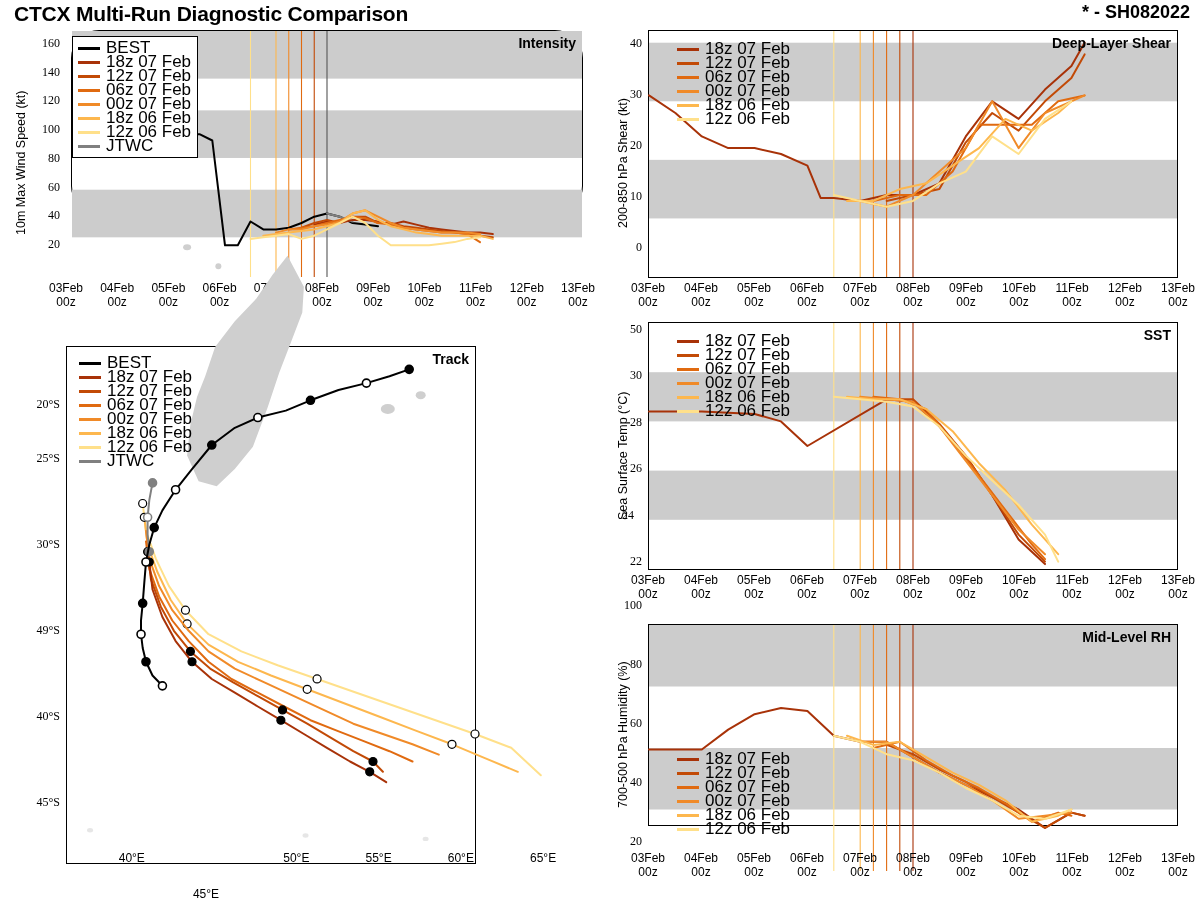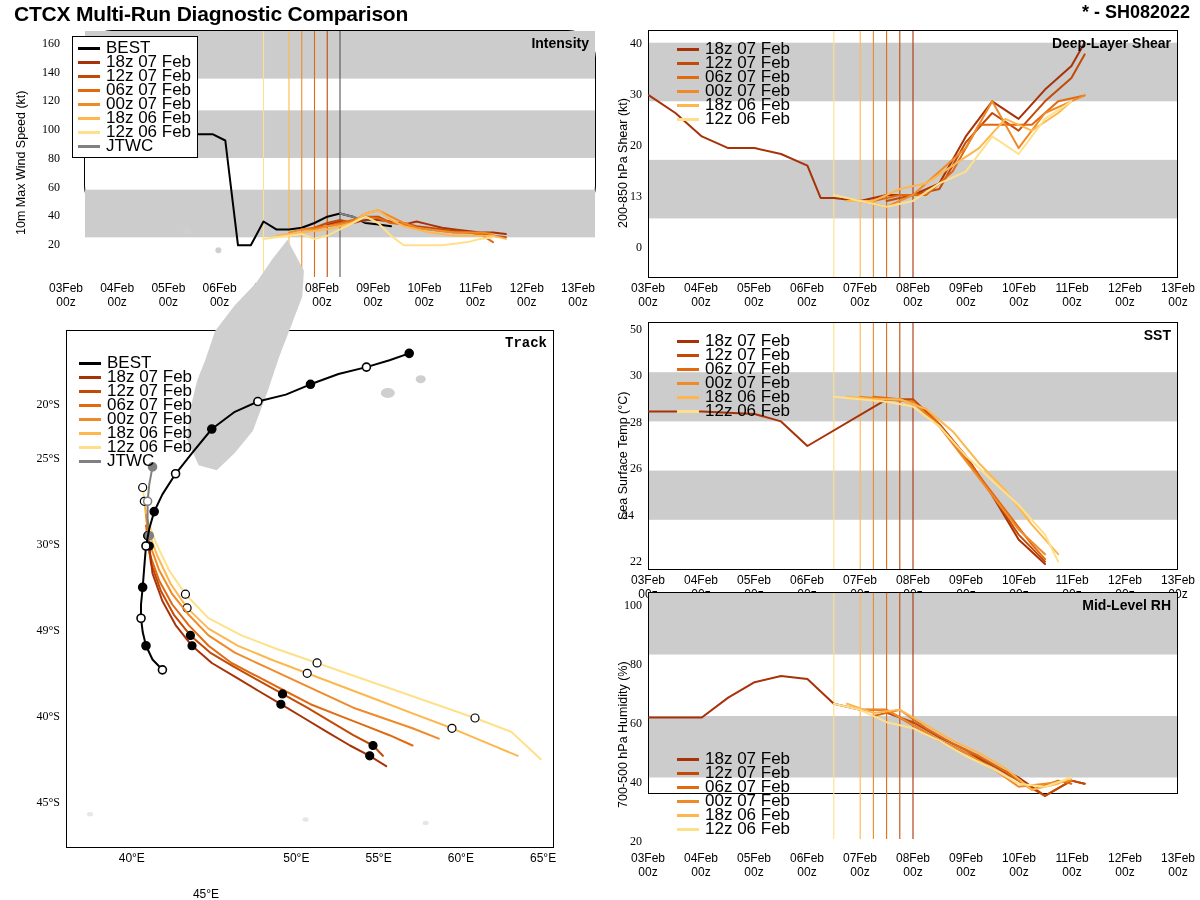--- a/index.html
+++ b/index.html
@@ -22,21 +22,21 @@
   .gline{fill:none;stroke-width:2;stroke-linejoin:round;stroke-linecap:round;}
   .logo{position:absolute;left:8px;bottom:4px;}
   .cira-text{font-family:"Liberation Sans",sans-serif;font-weight:bold;font-style:italic;}
 </style>
 </head>
 <body>
 
 <div class="title">CTCX Multi-Run Diagnostic Comparison</div>
 <div class="stormid">* - SH082022</div>
 
-<div class="panel" id="p-int" style="left:84px;top:30px;width:512px;height:184px;border-radius:28px;">
+<div class="panel" id="p-int" style="left:71px;top:30px;width:512px;height:184px;border-radius:28px;">
   <div class="panel-label">Intensity</div>
   <svg id="svg-int" width="510" height="246" viewBox="0 0 510 246">
       <rect x="0" y="158.70967741935482" width="510" height="47.61290322580646" class="band"></rect>
       <rect x="0" y="79.35483870967744" width="510" height="47.612903225806434" class="band"></rect>
       <rect x="0" y="0" width="510" height="47.61290322580646" class="band"></rect>
       <line x1="178.5" y1="0" x2="178.5" y2="246" stroke="#ffe08a" stroke-width="1.1" class="vline"></line>
       <line x1="204" y1="0" x2="204" y2="246" stroke="#fdb74e" stroke-width="1.1" class="vline"></line>
       <line x1="216.75" y1="0" x2="216.75" y2="246" stroke="#f08a28" stroke-width="1.1" class="vline"></line>
       <line x1="229.5" y1="0" x2="229.5" y2="246" stroke="#e06a10" stroke-width="1.1" class="vline"></line>
       <line x1="242.25" y1="0" x2="242.25" y2="246" stroke="#c24a06" stroke-width="1.1" class="vline"></line>
@@ -127,21 +127,21 @@
       <path d="M211.2 169.9 L237.6 175.7 L264.0 164.0 L290.4 140.6 L316.8 117.1 L343.2 70.3 L369.6 117.1 L396.0 82.0 L422.4 70.3 L435.6 64.4 " class="gline" stroke="#f08a28" stroke-width="2"></path>
       <path d="M198.0 169.9 L224.4 169.9 L250.8 158.1 L277.2 152.3 L303.6 134.7 L330.0 117.1 L356.4 87.9 L382.8 99.6 L409.2 82.0 L422.4 70.3 " class="gline" stroke="#fdb74e" stroke-width="2"></path>
       <path d="M184.8 164.0 L211.2 169.9 L237.6 175.7 L264.0 169.9 L290.4 152.3 L316.8 140.6 L343.2 105.4 L369.6 123.0 L396.0 87.9 L422.4 70.3 " class="gline" stroke="#ffe08a" stroke-width="2"></path>
     </svg>
 </div>
 <div class="axis-title" style="left:616px;top:228px;transform:rotate(-90deg);">200-850 hPa Shear (kt)</div>
 <div id="shr-yticks">
     <div class="ytick" style="left: 600px; top: 36px; width: 42px;">40</div>
     <div class="ytick" style="left: 600px; top: 87px; width: 42px;">30</div>
     <div class="ytick" style="left: 600px; top: 138px; width: 42px;">20</div>
-    <div class="ytick" style="left: 600px; top: 189px; width: 42px;">13</div>
+    <div class="ytick" style="left: 600px; top: 189px; width: 42px;">10</div>
     <div class="ytick" style="left: 600px; top: 240px; width: 42px;">0</div>
   </div>
 <div id="shr-xticks">
     <div class="xtick" style="left: 622px; top: 282px; width: 52px;">03Feb<br>00z</div>
     <div class="xtick" style="left: 675px; top: 282px; width: 52px;">04Feb<br>00z</div>
     <div class="xtick" style="left: 728px; top: 282px; width: 52px;">05Feb<br>00z</div>
     <div class="xtick" style="left: 781px; top: 282px; width: 52px;">06Feb<br>00z</div>
     <div class="xtick" style="left: 834px; top: 282px; width: 52px;">07Feb<br>00z</div>
     <div class="xtick" style="left: 887px; top: 282px; width: 52px;">08Feb<br>00z</div>
     <div class="xtick" style="left: 940px; top: 282px; width: 52px;">09Feb<br>00z</div>
@@ -170,21 +170,21 @@
     <div class="lrow">
       <div class="lswatch" style="background: rgb(253, 183, 78);"></div>
       <div class="llabel">18z 06 Feb</div>
     </div>
     <div class="lrow">
       <div class="lswatch" style="background: rgb(255, 224, 138);"></div>
       <div class="llabel">12z 06 Feb</div>
     </div>
   </div>
 
-<div class="panel" id="p-trk" style="left:66px;top:330px;width:488px;height:518px;font-family:Liberation Mono, monospace;">
+<div class="panel" id="p-trk" style="left:66px;top:346px;width:410px;height:518px;">
   <div class="panel-label">Track</div>
   <svg id="svg-trk" width="510" height="516" viewBox="0 0 510 516">
       <path d="M 220.5 -91.2 L 236.9 -60.2 L 235.3 -34.4 L 225.4 -8.6 L 212.2 25.8 L 200.7 60.2 L 185.9 99.8 L 167.8 122.1 L 149.7 139.3 L 131.6 134.2 L 120.1 108.4 L 123.4 77.4 L 130.0 49.9 L 138.2 29.2 L 148.1 0.0 L 167.8 -25.8 L 189.2 -48.2 L 205.6 -72.2 L 220.5 -91.2 Z" fill="#cfcfcf" stroke="none"></path>
       <ellipse cx="320.80645161290323" cy="61.920000000000016" rx="7" ry="5" fill="#cfcfcf"></ellipse>
       <ellipse cx="353.7096774193549" cy="48.160000000000025" rx="5" ry="4" fill="#cfcfcf"></ellipse>
       <ellipse cx="120.09677419354834" cy="-99.75999999999988" rx="4" ry="3" fill="#cfcfcf"></ellipse>
       <ellipse cx="151.35483870967747" cy="-80.84000000000003" rx="3" ry="3" fill="#cfcfcf"></ellipse>
       <ellipse cx="23.032258064516107" cy="483.32000000000005" rx="3" ry="2.2" fill="#e6e6e6"></ellipse>
       <ellipse cx="238.54838709677418" cy="488.47999999999996" rx="3" ry="2.2" fill="#e6e6e6"></ellipse>
       <ellipse cx="358.64516129032256" cy="491.92" rx="3" ry="2.2" fill="#e6e6e6"></ellipse>
@@ -341,21 +341,21 @@
     <div class="lrow">
       <div class="lswatch" style="background: rgb(253, 183, 78);"></div>
       <div class="llabel">18z 06 Feb</div>
     </div>
     <div class="lrow">
       <div class="lswatch" style="background: rgb(255, 224, 138);"></div>
       <div class="llabel">12z 06 Feb</div>
     </div>
   </div>
 
-<div class="panel" id="p-rh" style="left:648px;top:592px;width:530px;height:202px;">
+<div class="panel" id="p-rh" style="left:648px;top:624px;width:530px;height:202px;">
   <div class="panel-label">Mid-Level RH</div>
   <svg id="svg-rh" width="528" height="246" viewBox="0 0 528 246">
       <rect x="0" y="123" width="528" height="61.5" class="band"></rect>
       <rect x="0" y="0" width="528" height="61.5" class="band"></rect>
       <line x1="184.79999999999998" y1="0" x2="184.79999999999998" y2="246" stroke="#ffe08a" stroke-width="1.1" class="vline"></line>
       <line x1="211.20000000000002" y1="0" x2="211.20000000000002" y2="246" stroke="#fdb74e" stroke-width="1.1" class="vline"></line>
       <line x1="224.4" y1="0" x2="224.4" y2="246" stroke="#f08a28" stroke-width="1.1" class="vline"></line>
       <line x1="237.6" y1="0" x2="237.6" y2="246" stroke="#e06a10" stroke-width="1.1" class="vline"></line>
       <line x1="250.79999999999998" y1="0" x2="250.79999999999998" y2="246" stroke="#c24a06" stroke-width="1.1" class="vline"></line>
       <line x1="264" y1="0" x2="264" y2="246" stroke="#a83208" stroke-width="1.1" class="vline"></line>

